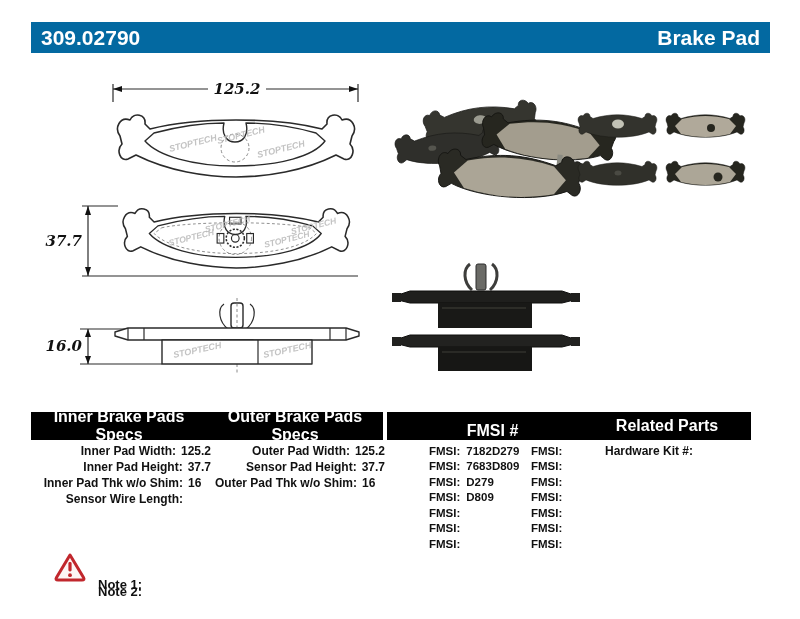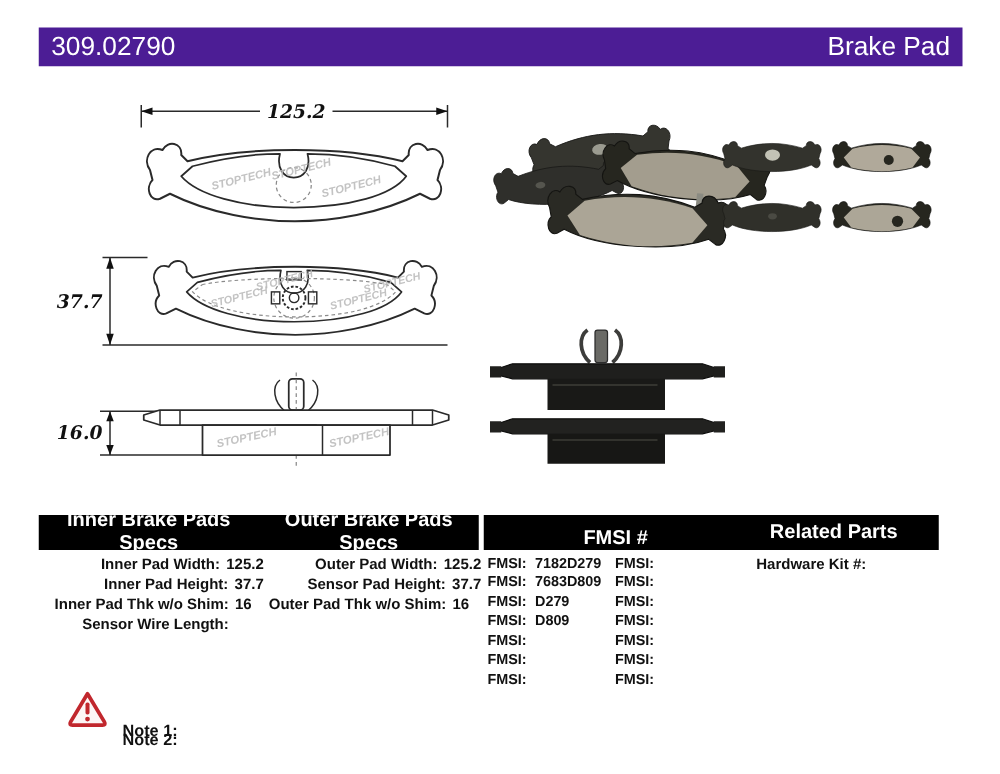--- a/index.html
+++ b/index.html
@@ -1,32 +1,32 @@
 <!DOCTYPE html>
 <html><head>
 <meta charset="utf-8">
 <style>
   html,body{margin:0;padding:0;background:#fff;}
   .page{position:relative;width:800px;height:619px;background:#fff;overflow:hidden;
         font-family:"Liberation Sans",sans-serif;color:#111;}
   
-  .title-bar{position:absolute;left:31px;top:22px;width:739px;height:31px;background:#4c1d95;
+  .title-bar{position:absolute;left:31px;top:22px;width:739px;height:31px;background:#0369a1;
              color:#fff;display:flex;justify-content:space-between;align-items:center;
-             padding:0 10px;box-sizing:border-box;font-weight:normal;font-size:21px;}
+             padding:0 10px;box-sizing:border-box;font-weight:bold;font-size:21px;}
   
   .hbar{position:absolute;top:412px;height:28px;background:#000;color:#fff;
         display:flex;align-items:center;box-sizing:border-box;font-weight:bold;font-size:16px;}
   .hbar .half{flex:1;text-align:center;}
   .hbar.center{justify-content:center;}
   
   .spec-col{position:absolute;top:443px;}
   .srow{display:flex;height:16px;align-items:center;font-weight:bold;font-size:12px;}
   .srow .lbl{width:152px;text-align:right;white-space:nowrap;}
   .srow .val{margin-left:5px;white-space:nowrap;}
-  .frow{display:flex;height:15.5px;align-items:center;font-weight:bold;font-size:11.5px;}
+  .frow{display:flex;height:15.5px;align-items:center;font-weight:bold;font-size:11.5px;margin-left:39px;}
   .frow .lbl{width:32px;text-align:left;white-space:nowrap;}
   .frow .val{margin-left:6px;white-space:nowrap;}
   .rrow{display:flex;height:16px;align-items:center;font-weight:bold;font-size:12px;white-space:nowrap;}
   
   .note-text{position:absolute;left:98px;font-weight:bold;font-size:13px;margin-top:28px;}
   
   svg{position:absolute;overflow:visible;}
   .dim-text{font-family:"DejaVu Serif",serif;font-style:italic;font-weight:bold;font-size:15px;fill:#111;}
   .wm{font-family:"Liberation Sans",sans-serif;font-weight:bold;font-style:italic;
       font-size:9px;fill:#b9b9b9;opacity:.85;}

